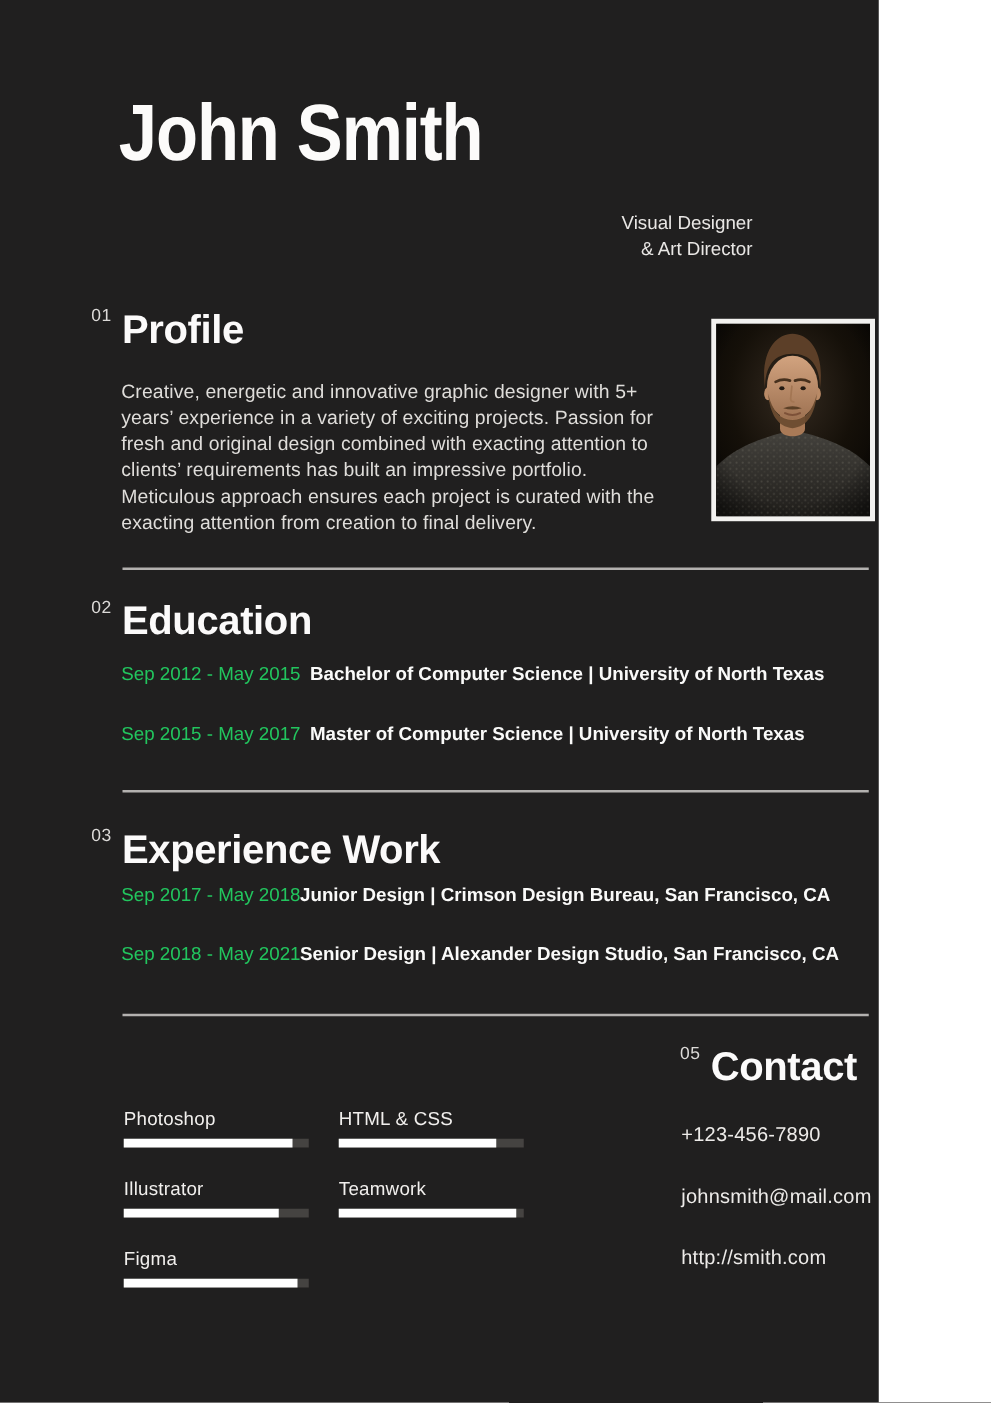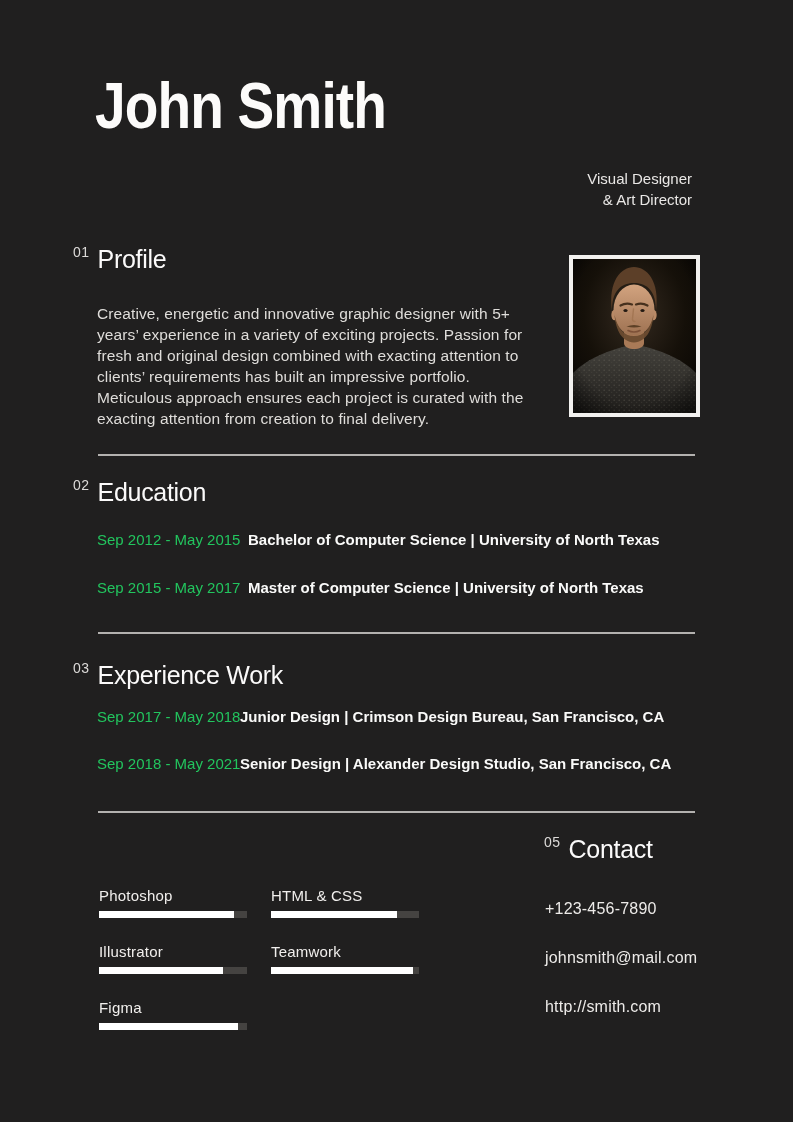--- a/index.html
+++ b/index.html
@@ -1,18 +1,18 @@
 <!DOCTYPE html>
 <html><head>
 <meta charset="utf-8">
 <style>
   html,body{margin:0;padding:0;}
   .page{
     position:relative;
-    width:793px;height:1122px;
+    width:703px;height:1122px;
     background:#201f1f;
     font-family:"Liberation Sans", sans-serif;
     color:#f5f3f1;
     overflow:hidden;
   }
   
   .name{
     position:absolute;left:95px;top:74px;
     font-size:64px;font-weight:bold;letter-spacing:-1px;line-height:1;
     color:#fcfbfa;white-space:nowrap;
@@ -26,21 +26,21 @@
     position:absolute;right:101px;top:168px;
     text-align:right;font-size:15px;line-height:21px;color:#e9e7e5;
   }
   
   .sec-head{position:absolute;left:73px;display:flex;align-items:flex-start;}
   .sec-head.contact-pos{left:544px;}
   .sec-num{
     font-size:14px;color:#dcdad8;margin:-2px 8px 0 0;letter-spacing:.5px;
   }
   .sec-title{
-    margin:0;font-size:25px;font-weight:normal;letter-spacing:-0.3px;
+    margin:0;font-size:32px;font-weight:bold;letter-spacing:-0.3px;
     line-height:1.1;color:#fbfafa;white-space:nowrap;
   }
   .profile-head{top:246px;}
   .education-head{top:479px;}
   .experience-head{top:662px;}
   .skills-head{top:836px;}
   .contact-head{top:836px;}
   
   .profile-text{
     position:absolute;left:97px;top:287px;width:452px;

